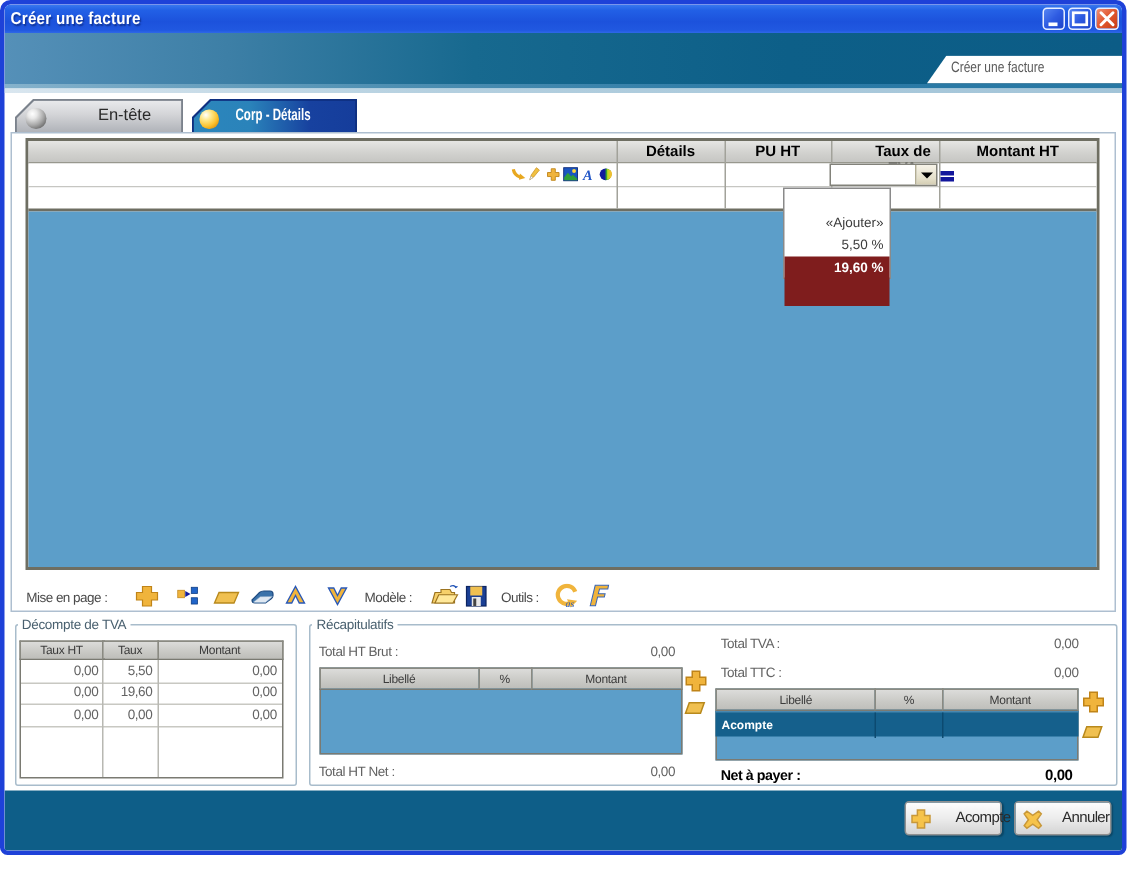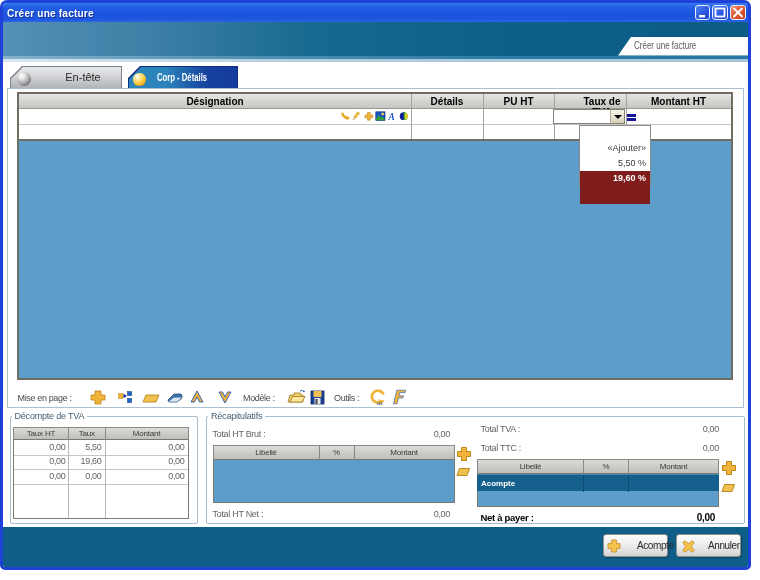--- a/index.html
+++ b/index.html
@@ -56,21 +56,21 @@
 #gblue { position:absolute; left:0; top:47px; width:100%; height:237px; background:#5c9ec9; }
 
 #combo { position:absolute; left:550px; top:106px; width:72px; height:15px; border:1px solid #82827a; background:#fff; }
 #combobtn { position:absolute; right:0px; top:0px; width:14px; height:13px;
   background:linear-gradient(180deg,#f6f3e8 0%,#e4dfc9 70%,#d4ceb4 100%); border-left:1px solid #b2ad94; }
 #combobtn:after { content:""; position:absolute; left:3px; top:5px; width:0; height:0;
   border-left:4px solid transparent; border-right:4px solid transparent; border-top:4px solid #000; }
 #eq { position:absolute; left:624px; top:111px; width:9px; height:10px; }
 #eq div { position:absolute; left:0; width:9px; height:2.5px; background:#12169c; }
 
-#ddown { position:absolute; left:576px; top:122px; width:72px; height:61px; background:#fff; border:1px solid #8a8a8a; }
+#ddown { position:absolute; left:519px; top:122px; width:72px; height:61px; background:#fff; border:1px solid #8a8a8a; }
 .ddi { position:absolute; left:0; width:100%; text-align:right; padding-right:4px; font-size:9px; color:#3c3c3c; }
 #ddsel { position:absolute; left:0; top:45px; width:100%; height:33px; background:#7f1d1d; color:#fff; text-align:right;
   padding-right:4px; font-size:9px; font-weight:bold; line-height:15px; }
 
 .tlabel { position:absolute; font-size:9px; letter-spacing:-0.35px; color:#4a4a4a; }
 
 .gbox { position:absolute; border:1px solid #a8bccb; border-radius:2px; background:#fff; }
 .glabel { position:absolute; font-size:9px; letter-spacing:-0.2px; color:#49606f; background:#fff; padding:0 3px; }
 .ghdr { position:absolute; background:linear-gradient(180deg,#dcdcda 0%,#c9c9c5 60%,#bebeba 100%); font-size:8px; letter-spacing:-0.2px; color:#3c3c3c;
   text-align:center; border:1px solid #8a8a82; border-bottom:1px solid #7a7a72; }
@@ -124,21 +124,20 @@
   </div>
 
   <div id="panel"></div>
   <div id="grid">
     <div id="ghead"></div>
     <div id="grow1"></div>
     <div id="grow2"></div>
     <div id="gdark"></div>
     <div id="gblue"></div>
 
-    <div class="gh" style="left:0px; width:392px;">Désignation</div>
     <div class="gh" style="left:392px; width:72px;">Détails</div>
     <div class="gh" style="left:464px; width:71px;">PU HT</div>
     <div class="gh" style="left:535px; width:72px;padding-left:24px;">Taux de TVA</div>
     <div class="gh" style="left:607px; width:105px;">Montant HT</div>
     <div class="gsep" style="left:392px; top:0; height:45px;"></div>
     <div class="gsep" style="left:464px; top:0; height:45px;"></div>
     <div class="gsep" style="left:535px; top:0; height:45px;"></div>
     <div class="gsep" style="left:607px; top:0; height:45px;"></div>
   </div>
 

